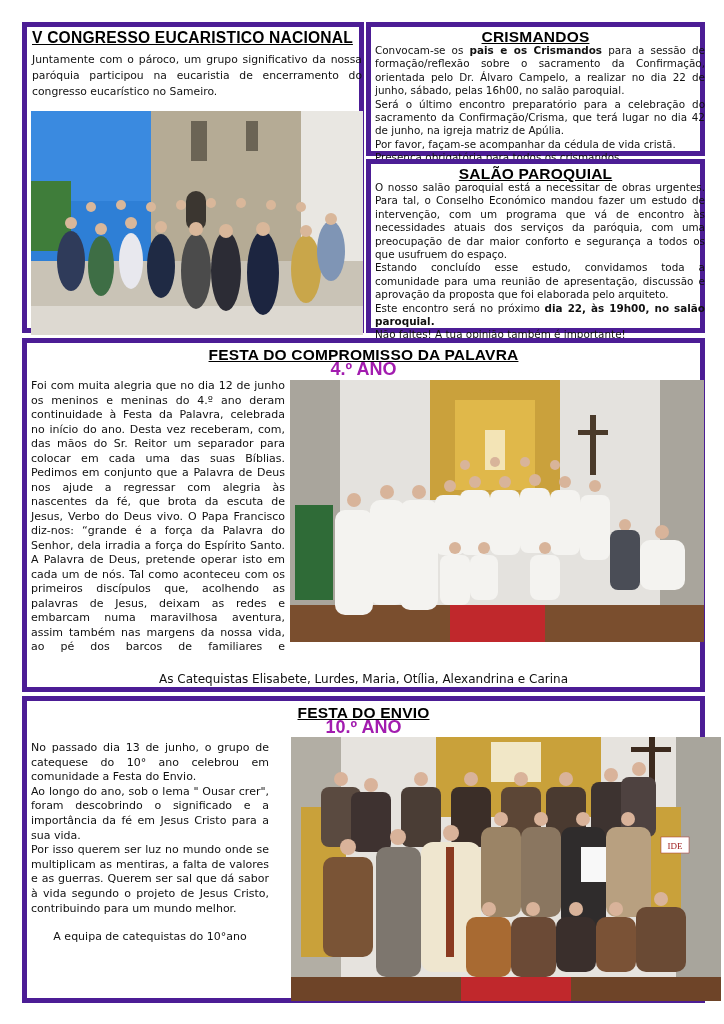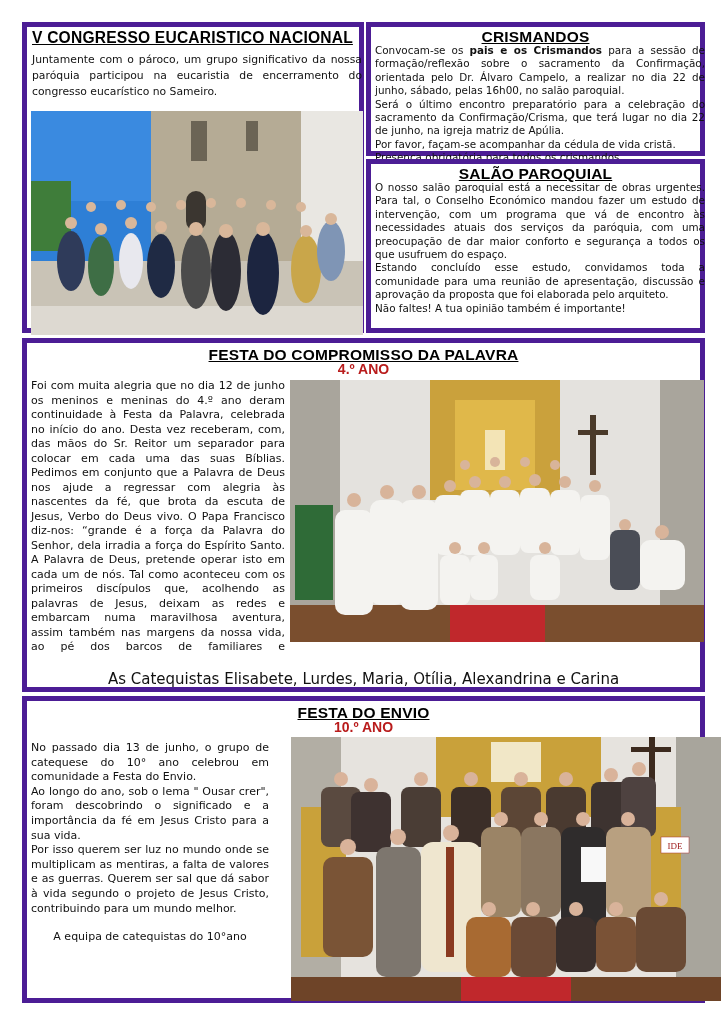--- a/index.html
+++ b/index.html
@@ -1,21 +1,21 @@
 <!DOCTYPE html>
 <html><head>
 <meta charset="utf-8">
 <style>
   html, body { margin: 0; padding: 0; background: #ffffff; }
   body { width: 724px; height: 1024px; position: relative; overflow: hidden;
          font-family: "Liberation Sans", sans-serif; color: #111; }
   .box { position: absolute; border: 5px solid #4c1d95; background: #fff; box-sizing: border-box; }
   .title { font-family: "Liberation Sans", sans-serif; font-weight: bold; text-decoration: underline;
            font-size: 15.5px; letter-spacing: 0.2px; color: #000; }
-  .subtitle { font-weight: bold; color: #b91c1c; font-size: 14px; text-align: center; line-height: 15px; }
+  .subtitle { font-weight: bold; color: #a21caf; font-size: 18px; text-align: center; line-height: 15px; }
   .body-text { font-family: "DejaVu Sans", sans-serif; font-size: 10.4px; line-height: 13.4px; color: #111;
                text-align: justify; }
   .body-text p { margin: 0; }
   .photo { position: absolute; overflow: hidden; }
   .photo svg { display: block; width: 100%; height: 100%; }
   b { font-weight: bold; }
   .center { text-align: center; }
 </style>
 </head>
 <body>
@@ -66,31 +66,32 @@
           <circle cx="270" cy="96" r="5"></circle>
       </g>
     </svg>
   </div>
 </div>
 
 <div class="box" style="left:366px;top:22px;width:339px;height:134px;">
   <div class="title center" style="position:absolute;left:0;right:0;top:1px;">CRISMANDOS</div>
   <div class="body-text" style="position:absolute;left:4px;top:17px;width:330px;">
     <p><span>Convocam-se os </span><b>pais e os Crismandos</b><span> para a sessão de formação/reflexão sobre o sacramento da Confirmação, orientada pelo Dr. Álvaro Campelo, a realizar no dia 22 de junho, sábado, pelas 16h00, no salão paroquial.</span></p>
-    <p>Será o último encontro preparatório para a celebração do sacramento da Confirmação/Crisma, que terá lugar no dia 22 de junho, na igreja matriz de Apúlia.</p>
+    <p>Será o último encontro preparatório para a celebração do sacramento da Confirmação/Crisma, que terá lugar no dia 42 de junho, na igreja matriz de Apúlia.</p>
     <p>Por favor, façam-se acompanhar da cédula de vida cristã.</p>
     <p>Presença obrigatória para todos os crismandos.</p>
   </div>
 </div>
 
 <div class="box" style="left:366px;top:159px;width:339px;height:174px;">
   <div class="title center" style="position:absolute;left:0;right:0;top:1px;">SALÃO PAROQUIAL</div>
   <div class="body-text" style="position:absolute;left:4px;top:17px;width:330px;">
     <p>O nosso salão paroquial está a necessitar de obras urgentes. Para tal, o Conselho Económico mandou fazer um estudo de intervenção, com um programa que vá de encontro às necessidades atuais dos serviços da paróquia, com uma preocupação de dar maior conforto e segurança a todos os que usufruem do espaço.</p>
     <p>Estando concluído esse estudo, convidamos toda a comunidade para uma reunião de apresentação, discussão e aprovação da proposta que foi elaborada pelo arquiteto.</p>
+    <p style="text-align:justify;"><span>Este encontro será no próximo </span><b>dia 22, às 19h00, no salão paroquial.</b></p>
     <p>Não faltes! A tua opinião também é importante!</p>
   </div>
 </div>
 
 <div class="box" style="left:22px;top:338px;width:683px;height:354px;">
   <div class="title center" style="position:absolute;left:0;right:0;top:3px;">FESTA DO COMPROMISSO DA PALAVRA</div>
   <div class="subtitle" style="position:absolute;left:0;right:0;top:19px;">4.º ANO</div>
   <div class="photo" style="left:263px;top:37px;width:414px;height:262px;">
     <svg viewBox="0 0 414 262" preserveAspectRatio="none">
       <rect width="414" height="262" fill="#e4e2de"></rect>
@@ -138,21 +139,21 @@
           <circle cx="205" cy="82" r="5"></circle>
           <circle cx="235" cy="82" r="5"></circle>
           <circle cx="265" cy="85" r="5"></circle>
       </g>
       <rect x="320" y="150" width="30" height="60" rx="8" fill="#4a4d56"></rect>
     </svg>
   </div>
   <div class="body-text" style="position:absolute;left:4px;top:36px;width:676px;font-size:11px;line-height:14.5px;">
       <div style="width: 254px; text-align: justify; text-align-last: justify;">Foi com muita alegria que no dia 12 de junho os meninos e meninas do 4.º ano deram continuidade à Festa da Palavra, celebrada no início do ano. Desta vez receberam, com, das mãos do Sr. Reitor um separador para colocar em cada uma das suas Bíblias. Pedimos em conjunto que a Palavra de Deus nos ajude a regressar com alegria às nascentes da fé, que brota da escuta de Jesus, Verbo do Deus vivo. O Papa Francisco diz-nos: “grande é a força da Palavra do Senhor, dela irradia a força do Espírito Santo. A Palavra de Deus, pretende operar isto em cada um de nós. Tal como aconteceu com os primeiros discípulos que, acolhendo as palavras de Jesus, deixam as redes e embarcam numa maravilhosa aventura, assim também nas margens da nossa vida, ao pé dos barcos de familiares e</div>
     </div>
-  <div class="body-text center" style="position:absolute;left:0;right:0;top:330px;font-size:15px;text-align:center;">As Catequistas Elisabete, Lurdes, Maria, Otília, Alexandrina e Carina</div>
+  <div class="body-text center" style="position:absolute;left:0;right:0;top:330px;font-size:12px;text-align:center;">As Catequistas Elisabete, Lurdes, Maria, Otília, Alexandrina e Carina</div>
 </div>
 
 <div class="box" style="left:22px;top:696px;width:683px;height:307px;">
   <div class="title center" style="position:absolute;left:0;right:0;top:3px;">FESTA DO ENVIO</div>
   <div class="subtitle" style="position:absolute;left:0;right:0;top:19px;">10.º ANO</div>
   <div class="body-text" style="position:absolute;left:4px;top:40px;width:238px;font-size:11px;line-height:14.6px;">
     <p>No passado dia 13 de junho, o grupo de catequese do 10° ano celebrou em comunidade a Festa do Envio.</p>
     <p>Ao longo do ano, sob o lema " Ousar crer", foram descobrindo o significado e a importância da fé em Jesus Cristo para a sua vida.</p>
     <p>Por isso querem ser luz no mundo onde se multiplicam as mentiras, a falta de valores e as guerras. Querem ser sal que dá sabor à vida segundo o projeto de Jesus Cristo, contribuindo para um mundo melhor.</p>
     <p style="height:14px;"></p>

